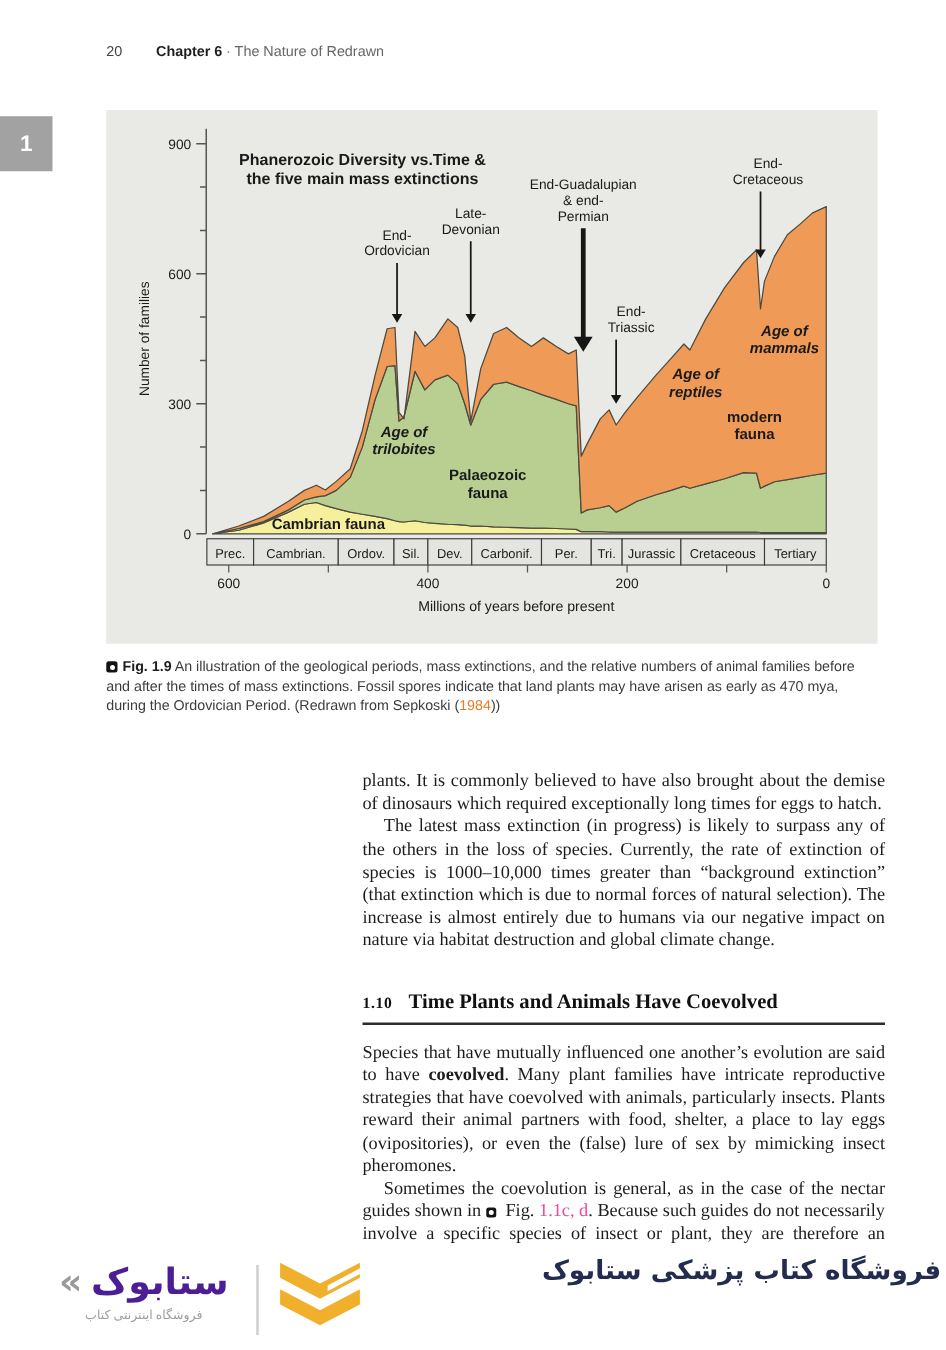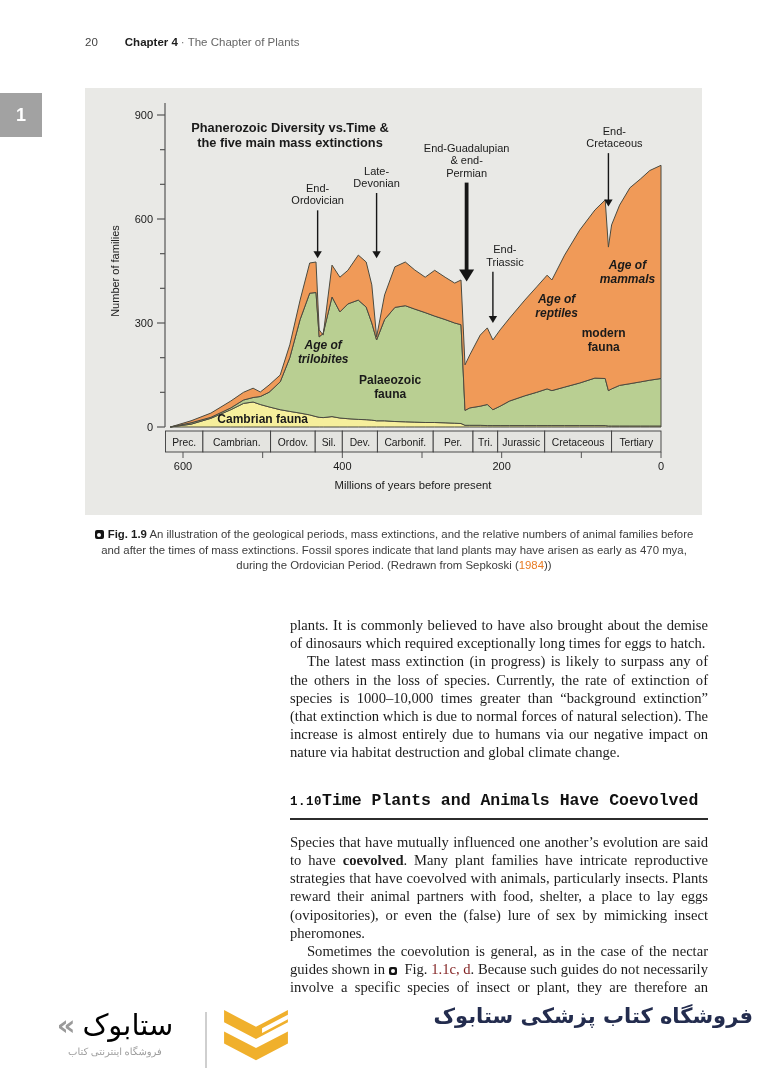--- a/index.html
+++ b/index.html
@@ -15,63 +15,63 @@
 
   .chapter-tab{position:absolute;left:0;top:93px;width:42px;height:44px;background:#a2a2a2;
                color:#fff;font-weight:bold;font-size:18px;display:flex;align-items:center;justify-content:center}
 
   
   .figure-panel{position:absolute;left:85px;top:88px;width:617px;height:427px;background:#e9e9e6}
   .figure-panel svg{display:block}
   svg text{font-family:"Liberation Sans",sans-serif;fill:#1a1a1a}
 
   
-  .caption{position:absolute;left:85px;top:527px;width:618px;font-size:11.4px;line-height:15.6px;color:#3c3c3c;text-align:center}
+  .caption{position:absolute;left:85px;top:527px;width:618px;font-size:11.4px;line-height:15.6px;color:#3c3c3c;text-align:left}
   .capicon{display:inline-block;width:9px;height:9px;background:#141414;border-radius:2px;position:relative;margin-right:4px;vertical-align:-1px}
   .capicon::after{content:"";position:absolute;left:2.5px;top:2.5px;width:4px;height:4px;background:#fff;border-radius:50%}
   .capicon.small{width:8px;height:8px}
   .capicon.small::after{left:2px;top:2px}
   .caption b{color:#1c1c1c}
   .link-orange{color:#e87b23}
-  .link-blue{color:#7f1d1d}
+  .link-blue{color:#ec4899}
 
   
   .body-col{position:absolute;left:290px;top:616px;width:418px;
             font-family:"Liberation Serif",serif;font-size:14.6px;line-height:18.2px;color:#1c1c1c;text-align:justify}
   .jp{margin:0}
   .indent{text-indent:17px}
   .sechead{margin:30px 0 13px;border-bottom:2px solid #2c2c2c;padding-bottom:7px;
-           font-family:Liberation Mono, monospace;display:flex;align-items:baseline;text-align:right}
+           font-family:Liberation Serif, serif;display:flex;align-items:baseline;gap:13px;text-align:right}
   .secnum{font-size:12.5px;font-weight:bold;letter-spacing:.5px;color:#111}
   .sectitle{font-size:16.5px;font-weight:bold;color:#111}
   .faded{height:10px;margin-top:5px;background:repeating-linear-gradient(90deg,#c6c6c6 0 16px,transparent 16px 25px);
          opacity:.38;filter:blur(.5px)}
 
   
   .footer{position:absolute;left:0;top:1000px;width:757px;height:80px;background:#fff}
   .fleft{position:absolute;left:40px;top:8px;width:150px;text-align:center}
   .wordmark-row{display:flex;align-items:center;justify-content:center;gap:7px}
   .guillemet{color:#9a9a9a;font-weight:bold;font-size:29px;line-height:1;font-family:"DejaVu Sans",sans-serif}
-  .wordmark{color:#000000;font-weight:normal;font-size:29px;line-height:1.2;font-family:"DejaVu Sans",sans-serif}
+  .wordmark{color:#4c1d95;font-weight:bold;font-size:29px;line-height:1.2;font-family:"DejaVu Sans",sans-serif}
   .tagline{color:#9e9e9e;font-size:10px;margin-top:3px;font-family:Liberation Serif, serif}
   .vbar{position:absolute;left:205px;top:12px;width:2px;height:56px;background:#cfcfcf}
   .logomark{position:absolute;left:218px;top:6px}
   .fright{position:absolute;right:4px;top:4px;text-align:right}
   .fa-title{color:#232c4e;font-weight:bold;font-size:21px;font-family:"DejaVu Sans",sans-serif}
   .url{margin-top:3px;font-weight:bold;font-size:25px;letter-spacing:7px;font-family:"Liberation Sans",sans-serif}
   .seg-navy{color:#20294a}
   .seg-gold{color:#f0b22e}
 </style>
 </head>
 <body>
 
 <div class="page">
 
   <div class="header">
-    <span class="pnum">20</span><span class="chap">Chapter 4</span><span class="dot">·</span><span class="ctitle">The Chapter of Plants</span>
+    <span class="pnum">20</span><span class="chap">Chapter 6</span><span class="dot">·</span><span class="ctitle">The Nature of Redrawn</span>
   </div>
 
   <div class="chapter-tab">1</div>
 
   <div class="figure-panel">
     <svg id="chart" width="617" height="427" viewBox="0 0 617 427">
         <g>
           <path d="M85.3 339.0 L106.0 336.2 L125.9 330.3 L145.8 321.7 L158.5 315.4 L168.1 314.0 L175.3 316.5 L184.0 318.9 L195.2 321.7 L204.8 323.4 L215.1 325.1 L224.7 326.9 L231.0 328.6 L234.2 329.3 L238.2 329.6 L247.0 328.6 L254.9 330.0 L262.9 330.7 L273.3 331.4 L281.2 331.7 L286.8 332.1 L291.6 332.8 L299.6 332.8 L309.9 333.5 L320.3 333.8 L329.8 334.1 L340.2 334.5 L349.7 334.5 L360.1 334.8 L369.7 335.2 L376.0 335.5 L380.0 337.3 L384.8 337.3 L395.2 337.3 L402.3 337.6 L407.9 337.6 L415.1 337.6 L424.6 337.6 L439.8 337.6 L451.7 337.6 L462.1 337.6 L466.9 337.6 L479.6 337.6 L494.7 337.6 L509.9 337.6 L520.2 337.6 L523.4 338.0 L526.6 338.0 L534.6 338.0 L544.9 338.0 L555.3 338.0 L564.8 338.0 L576.0 338.0 L576.0 339.0 L564.8 339.0 L555.3 339.0 L544.9 339.0 L534.6 339.0 L526.6 339.0 L523.4 339.0 L520.2 339.0 L509.9 339.0 L494.7 339.0 L479.6 339.0 L466.9 339.0 L462.1 339.0 L451.7 339.0 L439.8 339.0 L424.6 339.0 L415.1 339.0 L407.9 339.0 L402.3 339.0 L395.2 339.0 L384.8 339.0 L380.0 339.0 L376.0 339.0 L369.7 339.0 L360.1 339.0 L349.7 339.0 L340.2 339.0 L329.8 339.0 L320.3 339.0 L309.9 339.0 L299.6 339.0 L291.6 339.0 L286.8 339.0 L281.2 339.0 L273.3 339.0 L262.9 339.0 L254.9 339.0 L247.0 339.0 L238.2 339.0 L234.2 339.0 L231.0 339.0 L224.7 339.0 L215.1 339.0 L204.8 339.0 L195.2 339.0 L184.0 339.0 L175.3 339.0 L168.1 339.0 L158.5 339.0 L145.8 339.0 L125.9 339.0 L106.0 339.0 L85.3 339.0 Z" fill="#f6ef9c" stroke="#4b4b40" stroke-width="1" stroke-linejoin="round"></path>
           <path d="M85.3 339.0 L106.0 334.8 L125.9 329.3 L145.8 319.9 L158.5 312.0 L168.1 309.5 L175.3 308.5 L184.0 304.3 L195.2 293.9 L204.8 269.7 L215.1 231.5 L224.7 205.2 L231.0 204.5 L234.2 248.9 L238.2 245.4 L247.0 209.0 L254.9 223.9 L262.9 215.9 L273.3 212.1 L281.2 219.1 L286.8 235.0 L291.6 252.0 L299.6 231.5 L309.9 219.4 L320.3 217.7 L329.8 221.1 L340.2 224.6 L349.7 228.1 L360.1 231.5 L369.7 235.0 L376.0 236.7 L380.0 322.4 L384.8 319.9 L395.2 318.2 L402.3 316.5 L407.9 321.7 L415.1 318.2 L424.6 313.0 L439.8 307.8 L451.7 304.3 L462.1 300.9 L466.9 302.6 L479.6 299.1 L494.7 295.0 L509.9 290.1 L520.2 290.5 L523.4 302.6 L526.6 300.9 L534.6 297.4 L544.9 295.7 L555.3 293.9 L564.8 292.2 L576.0 290.5 L576.0 338.0 L564.8 338.0 L555.3 338.0 L544.9 338.0 L534.6 338.0 L526.6 338.0 L523.4 338.0 L520.2 337.6 L509.9 337.6 L494.7 337.6 L479.6 337.6 L466.9 337.6 L462.1 337.6 L451.7 337.6 L439.8 337.6 L424.6 337.6 L415.1 337.6 L407.9 337.6 L402.3 337.6 L395.2 337.3 L384.8 337.3 L380.0 337.3 L376.0 335.5 L369.7 335.2 L360.1 334.8 L349.7 334.5 L340.2 334.5 L329.8 334.1 L320.3 333.8 L309.9 333.5 L299.6 332.8 L291.6 332.8 L286.8 332.1 L281.2 331.7 L273.3 331.4 L262.9 330.7 L254.9 330.0 L247.0 328.6 L238.2 329.6 L234.2 329.3 L231.0 328.6 L224.7 326.9 L215.1 325.1 L204.8 323.4 L195.2 321.7 L184.0 318.9 L175.3 316.5 L168.1 314.0 L158.5 315.4 L145.8 321.7 L125.9 330.3 L106.0 336.2 L85.3 339.0 Z" fill="#b9cf92" stroke="#4b4b40" stroke-width="1" stroke-linejoin="round"></path>
           <path d="M85.3 339.0 L106.0 332.8 L125.9 325.1 L145.8 313.0 L158.5 304.3 L168.1 300.2 L175.3 304.0 L184.0 297.1 L195.2 287.0 L204.8 256.8 L215.1 212.1 L224.7 175.0 L231.0 174.0 L234.2 241.9 L238.2 247.1 L247.0 177.1 L254.9 189.2 L262.9 182.3 L273.3 167.1 L281.2 174.0 L286.8 196.9 L291.6 248.9 L299.6 206.9 L309.9 178.8 L320.3 174.0 L329.8 182.0 L340.2 189.2 L349.7 182.3 L360.1 189.2 L369.7 195.1 L376.0 192.0 L380.0 276.9 L384.8 266.9 L395.2 247.1 L402.3 239.9 L407.9 252.0 L415.1 241.9 L424.6 230.1 L439.8 212.1 L451.7 198.9 L462.1 187.2 L466.9 192.0 L479.6 167.1 L494.7 142.1 L509.9 122.0 L520.2 111.9 L523.4 159.1 L526.6 136.9 L534.6 117.1 L544.9 99.8 L555.3 91.1 L564.8 82.5 L576.0 77.3 L576.0 290.5 L564.8 292.2 L555.3 293.9 L544.9 295.7 L534.6 297.4 L526.6 300.9 L523.4 302.6 L520.2 290.5 L509.9 290.1 L494.7 295.0 L479.6 299.1 L466.9 302.6 L462.1 300.9 L451.7 304.3 L439.8 307.8 L424.6 313.0 L415.1 318.2 L407.9 321.7 L402.3 316.5 L395.2 318.2 L384.8 319.9 L380.0 322.4 L376.0 236.7 L369.7 235.0 L360.1 231.5 L349.7 228.1 L340.2 224.6 L329.8 221.1 L320.3 217.7 L309.9 219.4 L299.6 231.5 L291.6 252.0 L286.8 235.0 L281.2 219.1 L273.3 212.1 L262.9 215.9 L254.9 223.9 L247.0 209.0 L238.2 245.4 L234.2 248.9 L231.0 204.5 L224.7 205.2 L215.1 231.5 L204.8 269.7 L195.2 293.9 L184.0 304.3 L175.3 308.5 L168.1 309.5 L158.5 312.0 L145.8 319.9 L125.9 329.3 L106.0 334.8 L85.3 339.0 Z" fill="#f09a58" stroke="#4b4b40" stroke-width="1" stroke-linejoin="round"></path>

